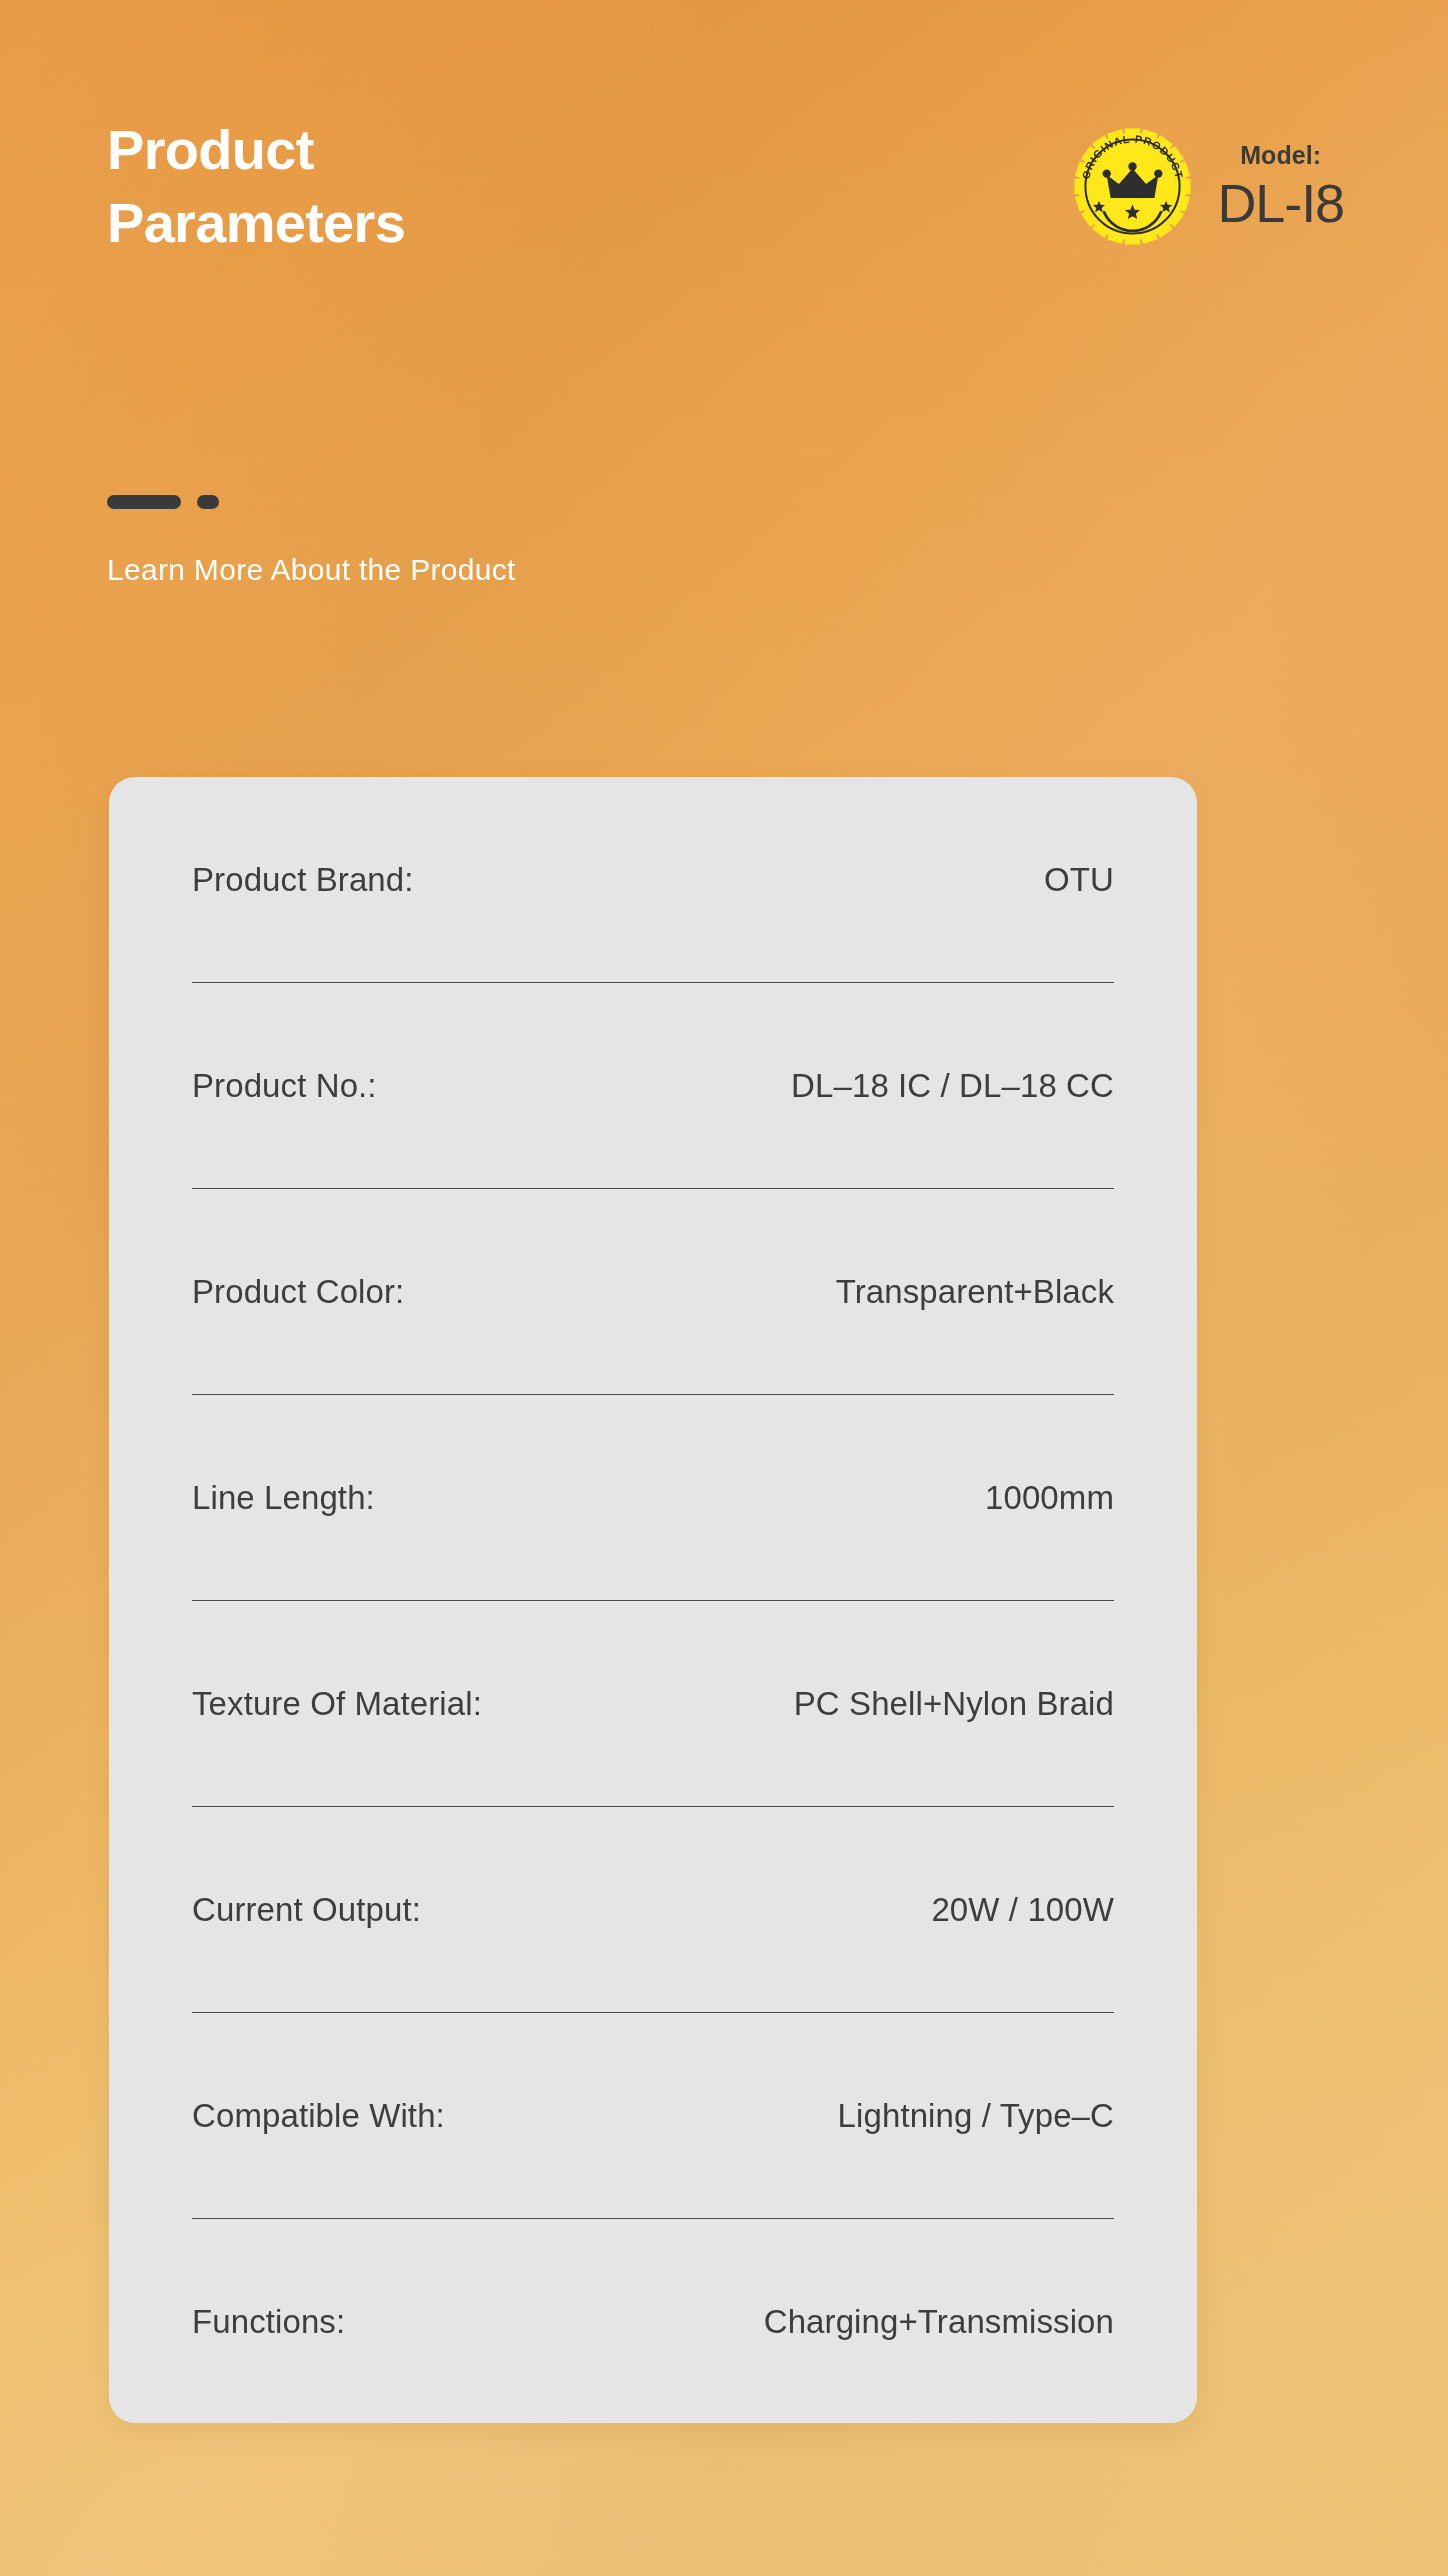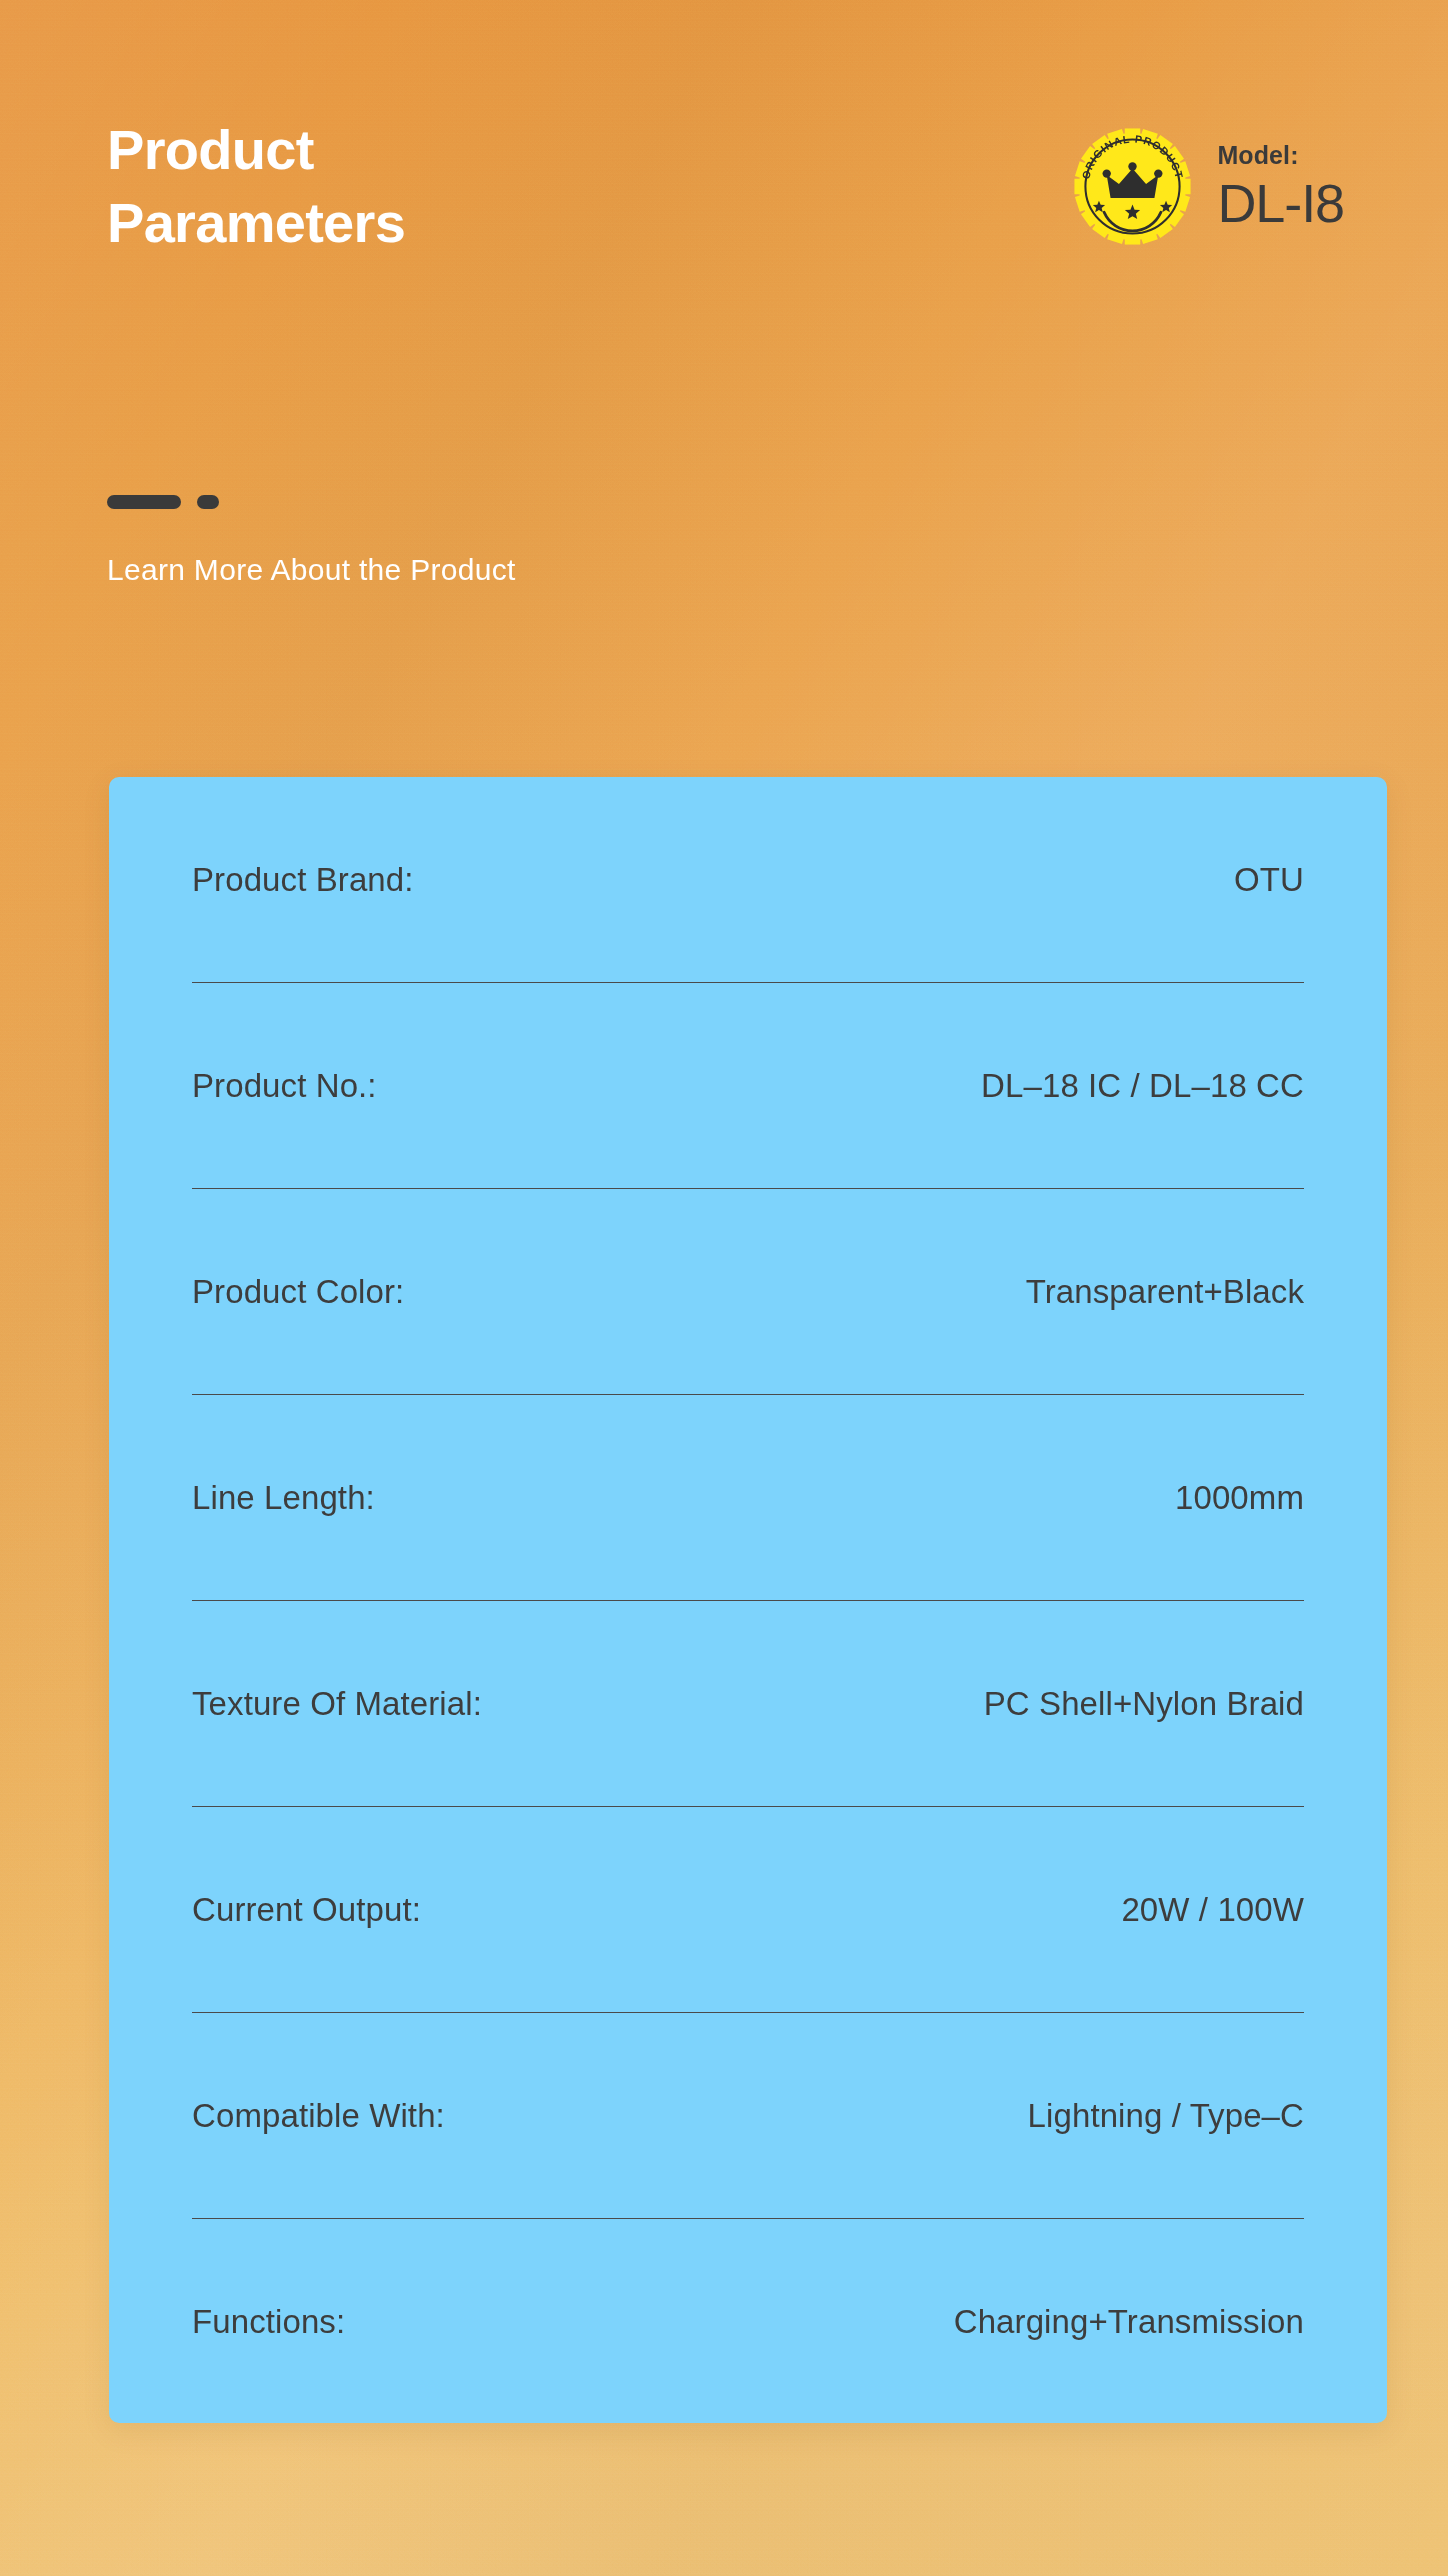--- a/index.html
+++ b/index.html
@@ -107,37 +107,38 @@
   }
   .seal svg { display:block; width:100%; height:100%; }
 
   .model-text { line-height:1; }
   .model-label {
     color:#3a3a3a;
     font-size:25px;
     font-weight:bold;
     letter-spacing:0.1px;
     margin-bottom:7.2px;
+    text-align:center;
   }
   .model-value {
     color:#3a3a3a;
     font-size:54px;
     font-weight:normal;
     letter-spacing:-1.1px;
   }
 
   
   .spec-card {
     position:absolute;
     left:109px;
     top:777px;
-    width:1278px;
+    width:1088px;
     height:1646px;
-    background:#7dd3fc;
-    border-radius:10px;
+    background:#e5e5e5;
+    border-radius:26px;
     box-shadow:0 7.2px 27.5px rgba(120,70,20,0.10);
     padding:0 83px;
   }
 
   .spec-row {
     position:relative;
     height:206px;
     display:flex;
     align-items:center;
     justify-content:space-between;

